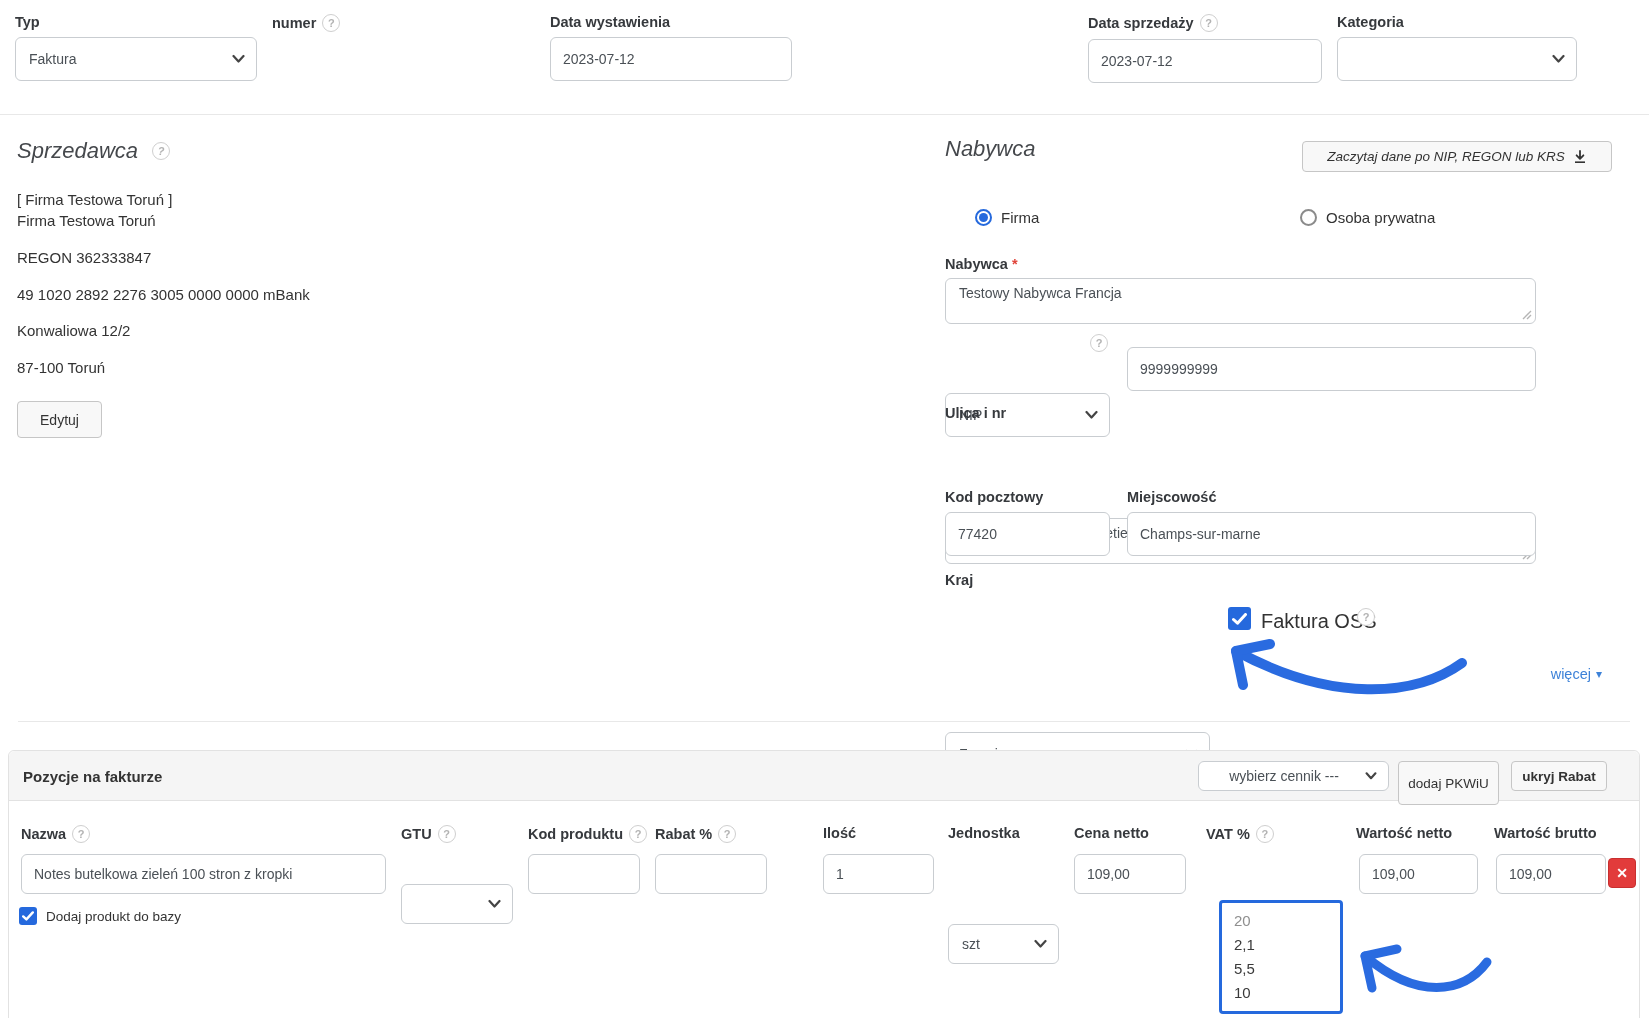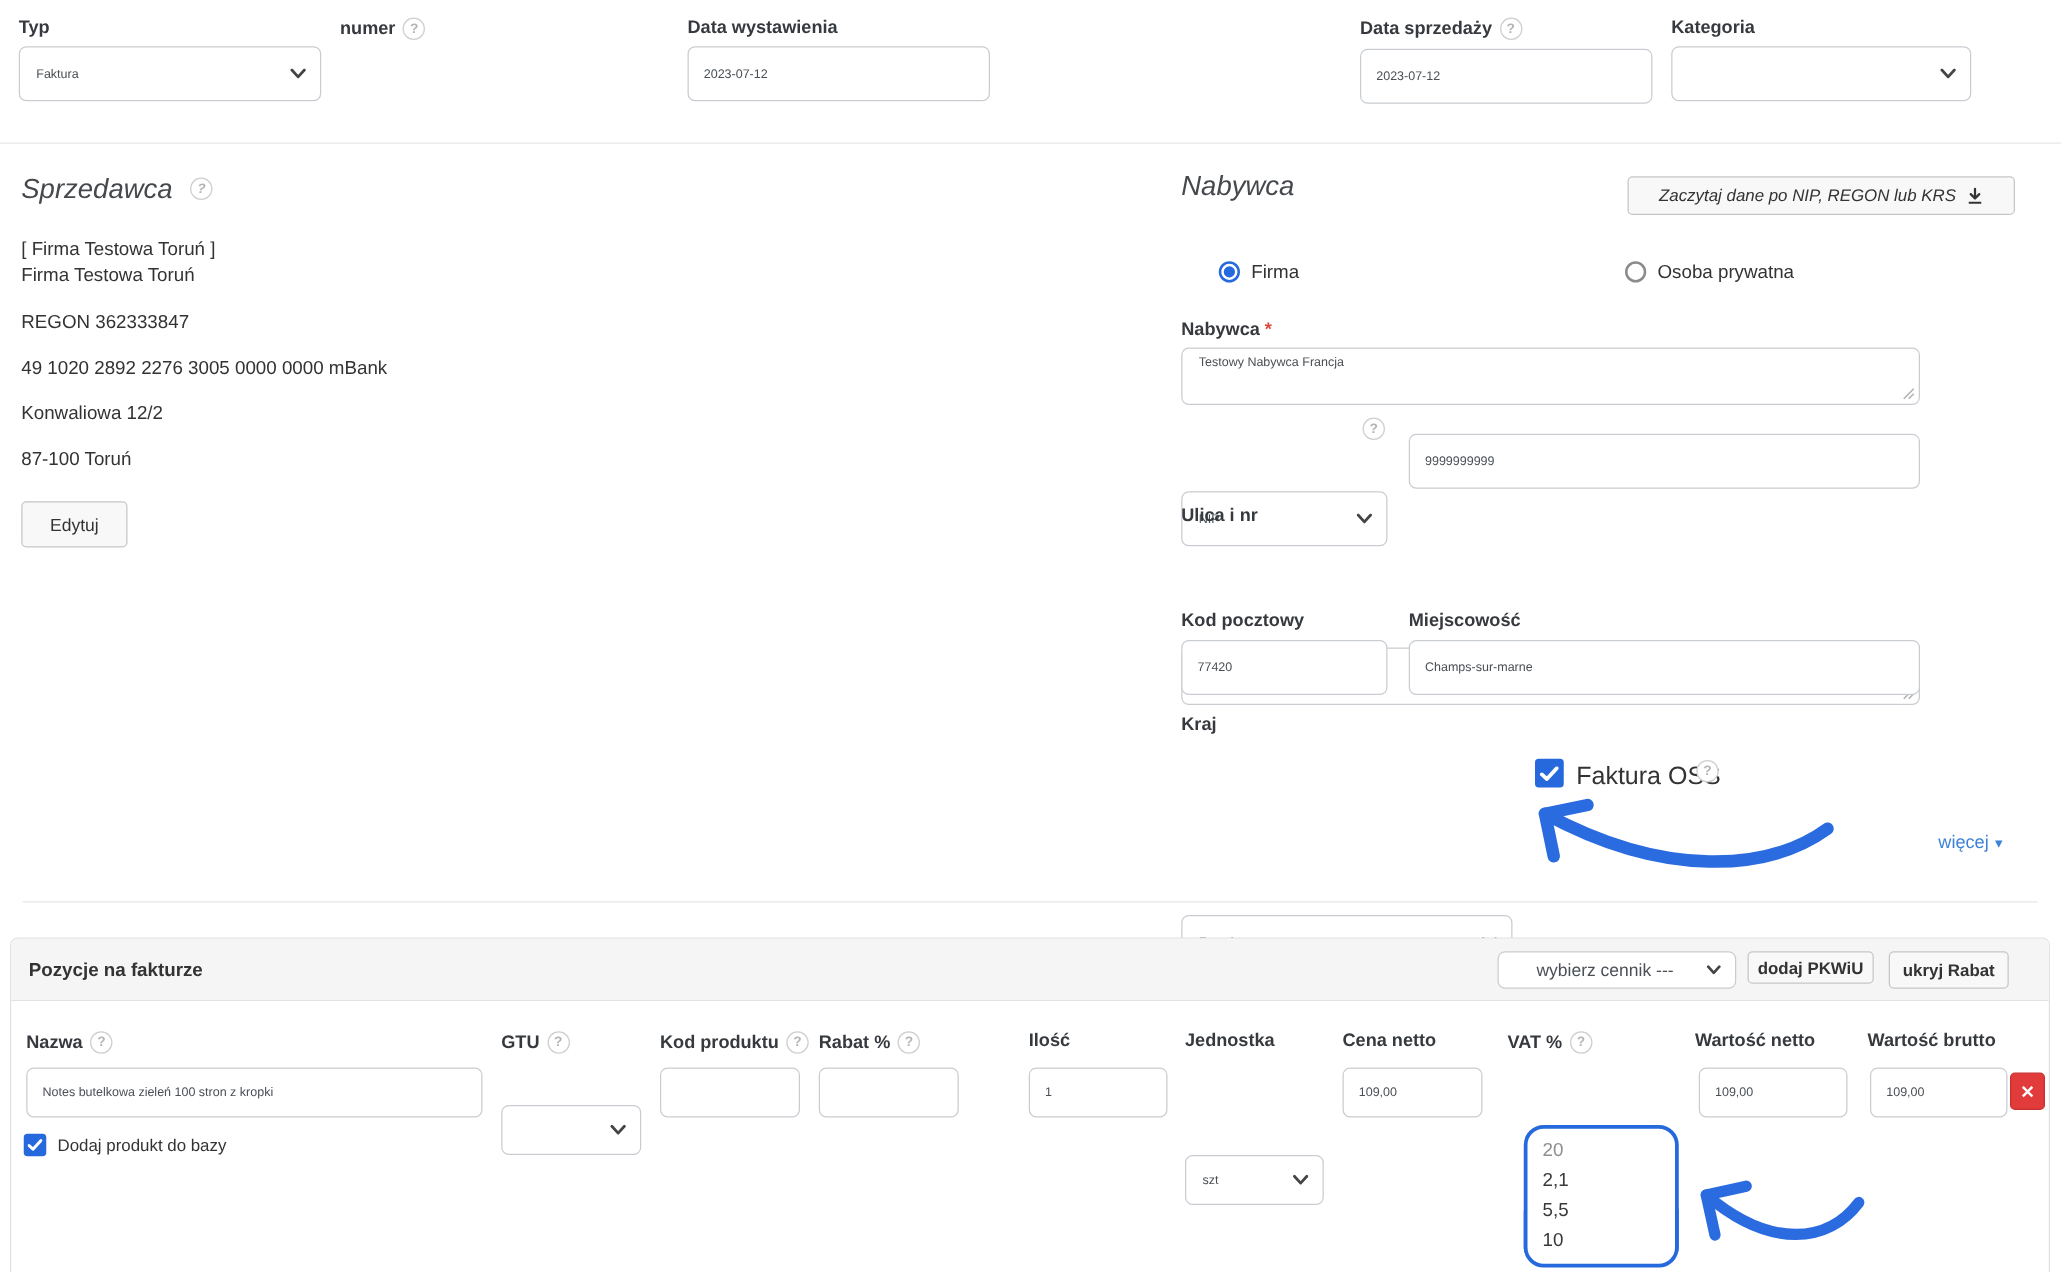--- a/index.html
+++ b/index.html
@@ -8,42 +8,42 @@
     --label:#36393d; --value:#4a5056; --muted:#9aa0a6; --heading:#45484c;
     --divider:#e8e8e8; --button_bg:#f8f8f8; --button_border:#c6c6c6;
   }
   *{margin:0;padding:0;box-sizing:border-box}
   html,body{background:#fff}
   body{font-family:"Liberation Sans","DejaVu Sans",sans-serif;}
   .page{position:relative;width:1649px;height:1018px;overflow:hidden;background:#fff}
   .abs{position:absolute}
   .lbl{font-weight:bold;font-size:14.5px;color:var(--label);white-space:nowrap;display:flex;align-items:center;gap:6px}
   .grp .lbl{margin-bottom:7px}
-  .fld{border:1px solid var(--field_border);border-radius:6px;background:#fff;font-size:10px;color:var(--value)}
+  .fld{border:1px solid var(--field_border);border-radius:6px;background:#fff;font-size:14px;color:var(--value)}
   input.fld{height:44px;padding:0 12px;width:100%;font-family:inherit;outline:none;display:block}
   .sel{height:44px;display:flex;align-items:center;padding:0 32px 0 13px;position:relative;cursor:default}
   .sel .chev{position:absolute;right:11px;top:50%;transform:translateY(-50%)}
   .ta{position:relative;padding:6px 13px;overflow:hidden}
   .grip{position:absolute;right:3px;bottom:3px}
   .help{display:inline-flex;align-items:center;justify-content:center;width:18px;height:18px;border:1px solid #cfcfcf;
         border-radius:50%;color:#b3b3b3;background:#fff;font-size:11px;font-weight:bold;flex:0 0 auto}
   .btn{display:inline-flex;align-items:center;justify-content:center;background:var(--button_bg);
        border:1px solid var(--button_border);border-radius:4px;color:#333;font-size:14px;cursor:pointer;font-family:inherit}
   .heading{font-size:22px;font-style:italic;color:var(--heading);display:flex;align-items:center;gap:14px}
   .divider{position:absolute;height:1px;background:var(--divider)}
   .radio{width:17px;height:17px;border-radius:50%;display:inline-block;position:relative;background:#fff}
   .radio.off{border:2px solid #8b8b8b}
   .radio.on{border:2px solid var(--accent)}
   .radio.on::after{content:"";position:absolute;left:2px;top:2px;width:9px;height:9px;border-radius:50%;background:var(--accent)}
   .cb{display:inline-flex;align-items:center;justify-content:center;background:var(--accent);border-radius:3px}
   .seller-line{font-size:15px;color:#333;white-space:nowrap}
   .panel{position:absolute;border:1px solid var(--panel_border);border-radius:6px;background:#fff}
   .panel-head{position:absolute;left:0;top:0;right:0;height:50px;background:var(--panel_header_bg);
               border-bottom:1px solid var(--panel_border);border-radius:6px 6px 0 0}
-  .vat-list{position:absolute;background:#fff;border:3px solid var(--accent);border-radius:16px;z-index:6;padding:6px 0 6px 0}
+  .vat-list{position:absolute;background:#fff;border:3px solid var(--accent);border-radius:4px;z-index:6;padding:6px 0 6px 0}
   .vat-list .opt{font-size:15px;color:#3a3a3a;padding:1px 12px;line-height:22px;cursor:default}
   .vat-list .opt.first{color:#8f8f8f}
   .link{color:var(--link);font-size:14.5px;cursor:pointer;display:inline-flex;align-items:center;gap:5px}
   .arrow-svg{position:absolute;pointer-events:none}
   .valtext{white-space:nowrap}
 </style>
 </head>
 <body>
 
 <div class="page">
@@ -202,21 +202,21 @@
   <div class="panel" style="left:8px;top:750px;width:1632px;height:290px">
     <div class="panel-head"></div>
     <div class="abs" style="left:14px;top:17px;font-size:15px;font-weight:bold;color:#333">Pozycje na fakturze</div>
 
     <div class="fld sel abs" style="left:1189px;top:10px;width:191px;height:30px;font-size:14px">
       <span class="valtext" style="margin:0 auto">wybierz cennik ---</span>
       <svg class="chev" width="12" height="8" viewBox="0 0 13 9">
           <path d="M1.5 1.5 L6.5 7 L11.5 1.5" fill="none" stroke="#444" stroke-width="2.4" stroke-linecap="round" stroke-linejoin="round"></path>
         </svg>
     </div>
-    <button class="btn abs" style="left:1389px;top:10px;width:101px;height:26px;font-weight:bold;font-size:13.5px">dodaj PKWiU</button>
+    <button class="btn abs" style="left:1389px;top:10px;width:101px;height:44px;font-weight:normal;font-size:13.5px">dodaj PKWiU</button>
     <button class="btn abs" style="left:1502px;top:10px;width:96px;height:30px;font-weight:bold;font-size:13.5px">ukryj Rabat</button>
 
     <div class="abs lbl" style="left:12px;top:74px;font-weight:bold">
         <span>Nazwa</span>
         <span class="help">?</span>
       </div>
     <div class="abs lbl" style="left:392px;top:74px">
         <span>GTU</span>
         <span class="help">?</span>
       </div>

